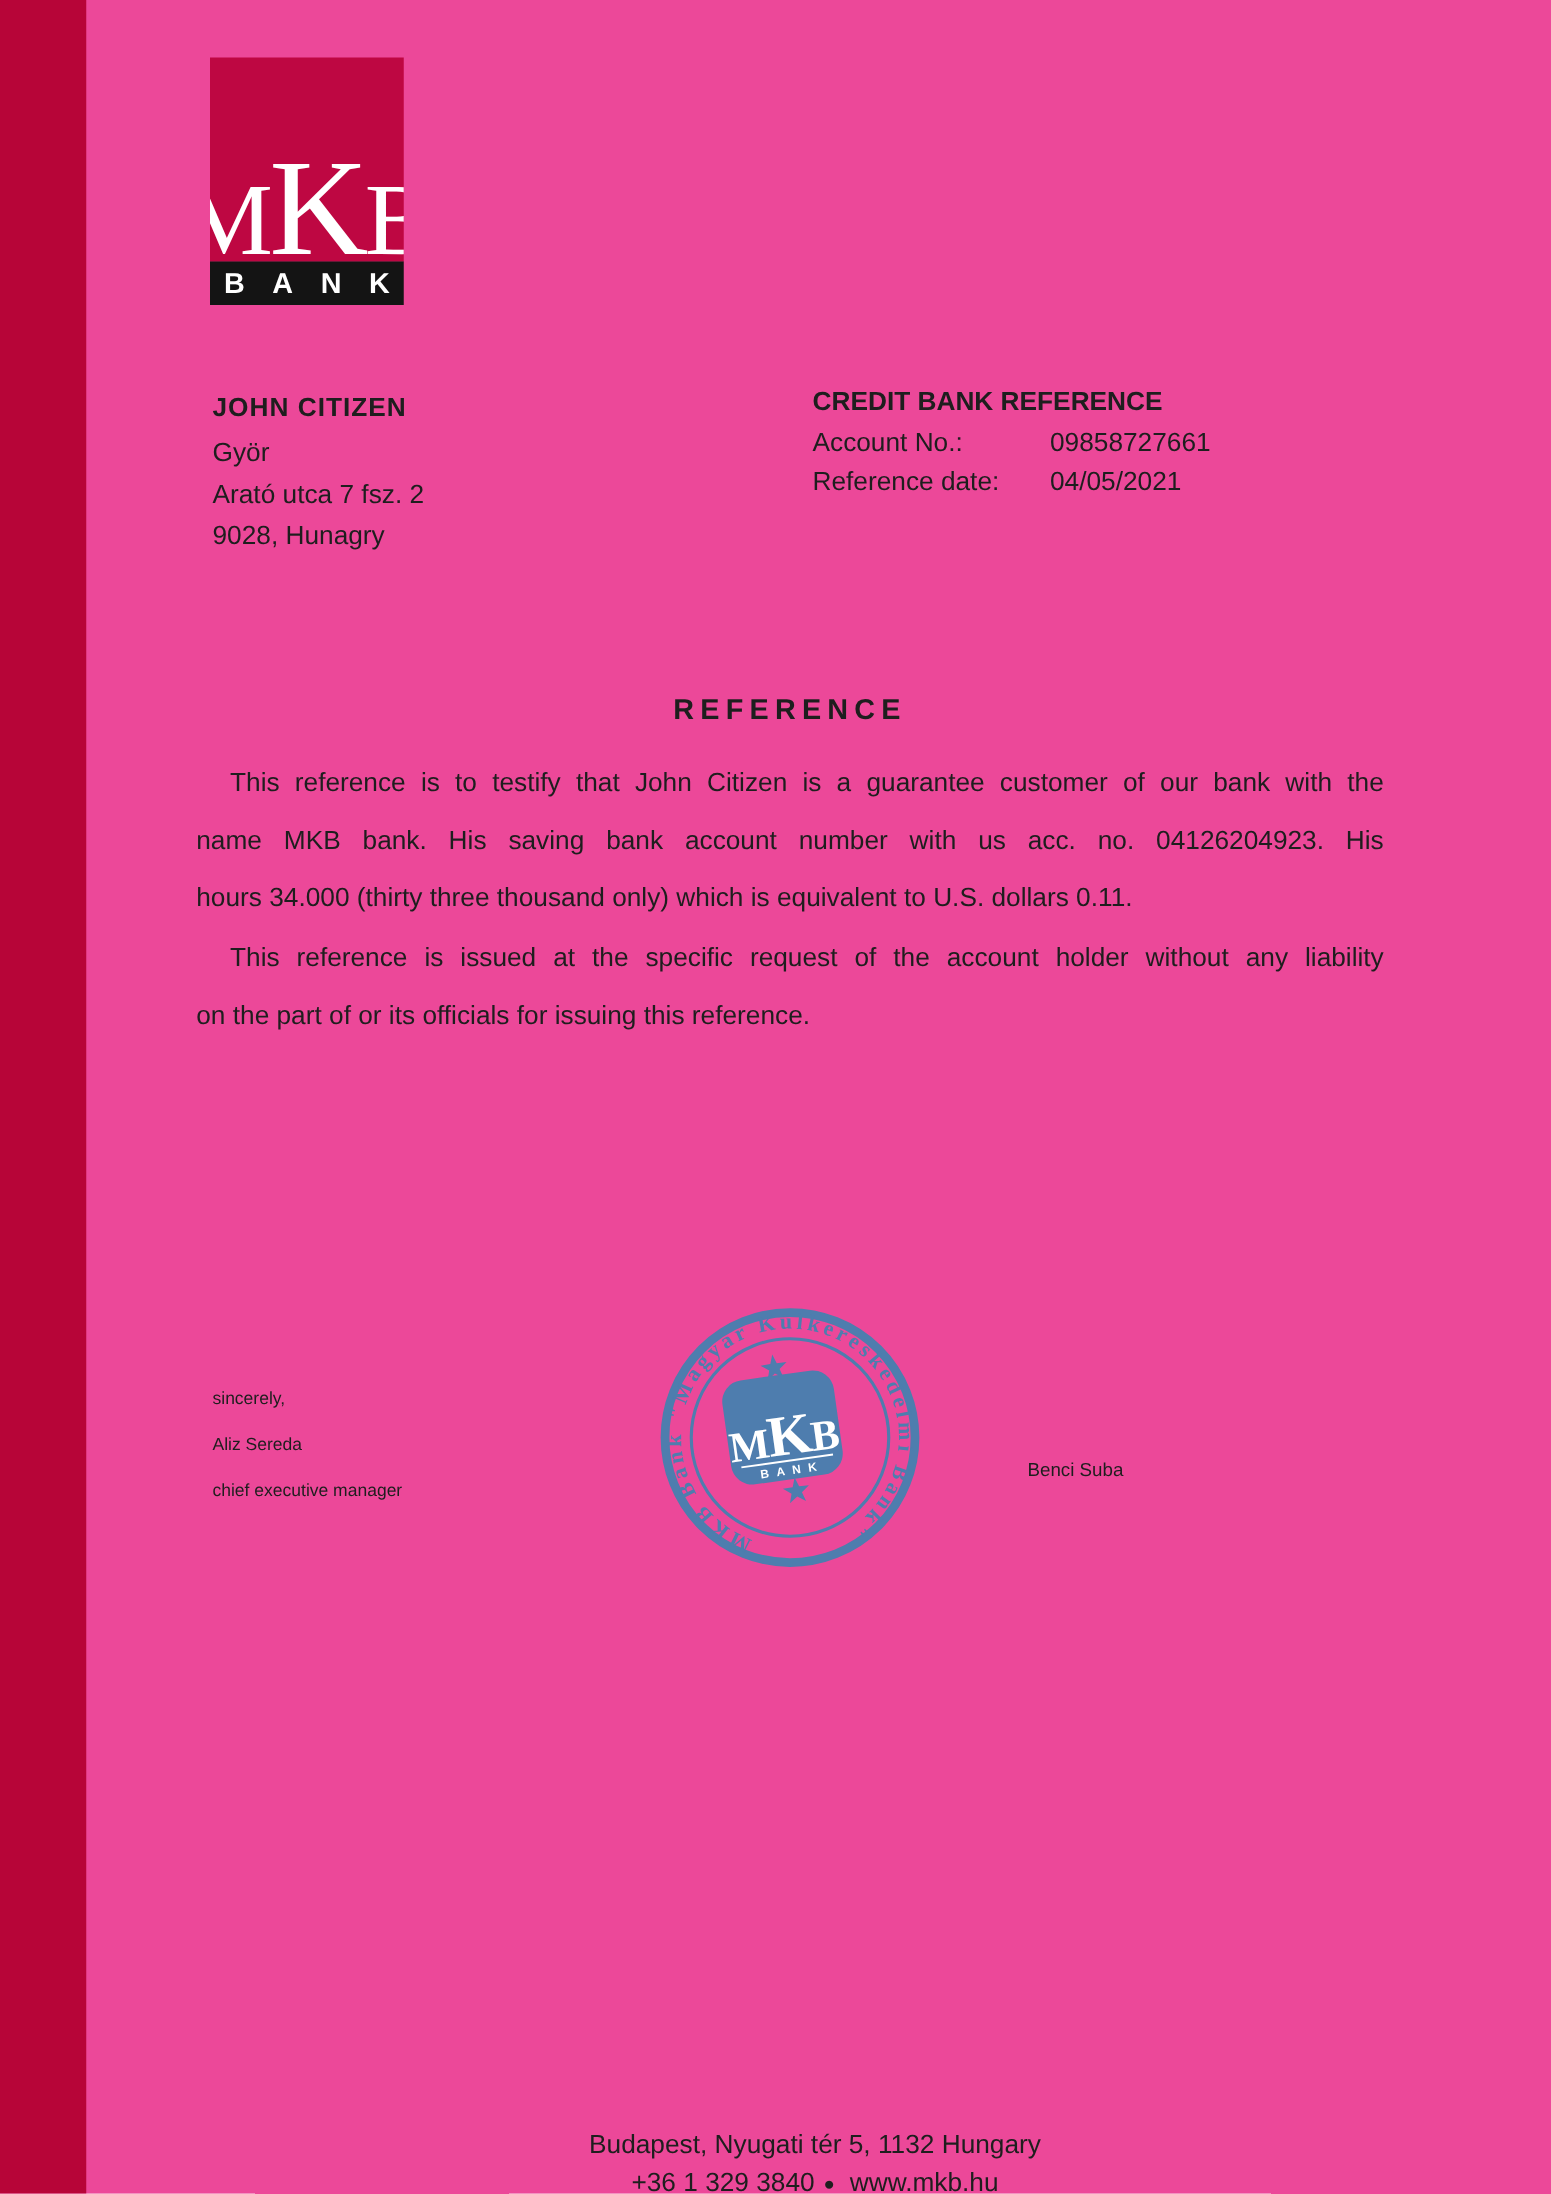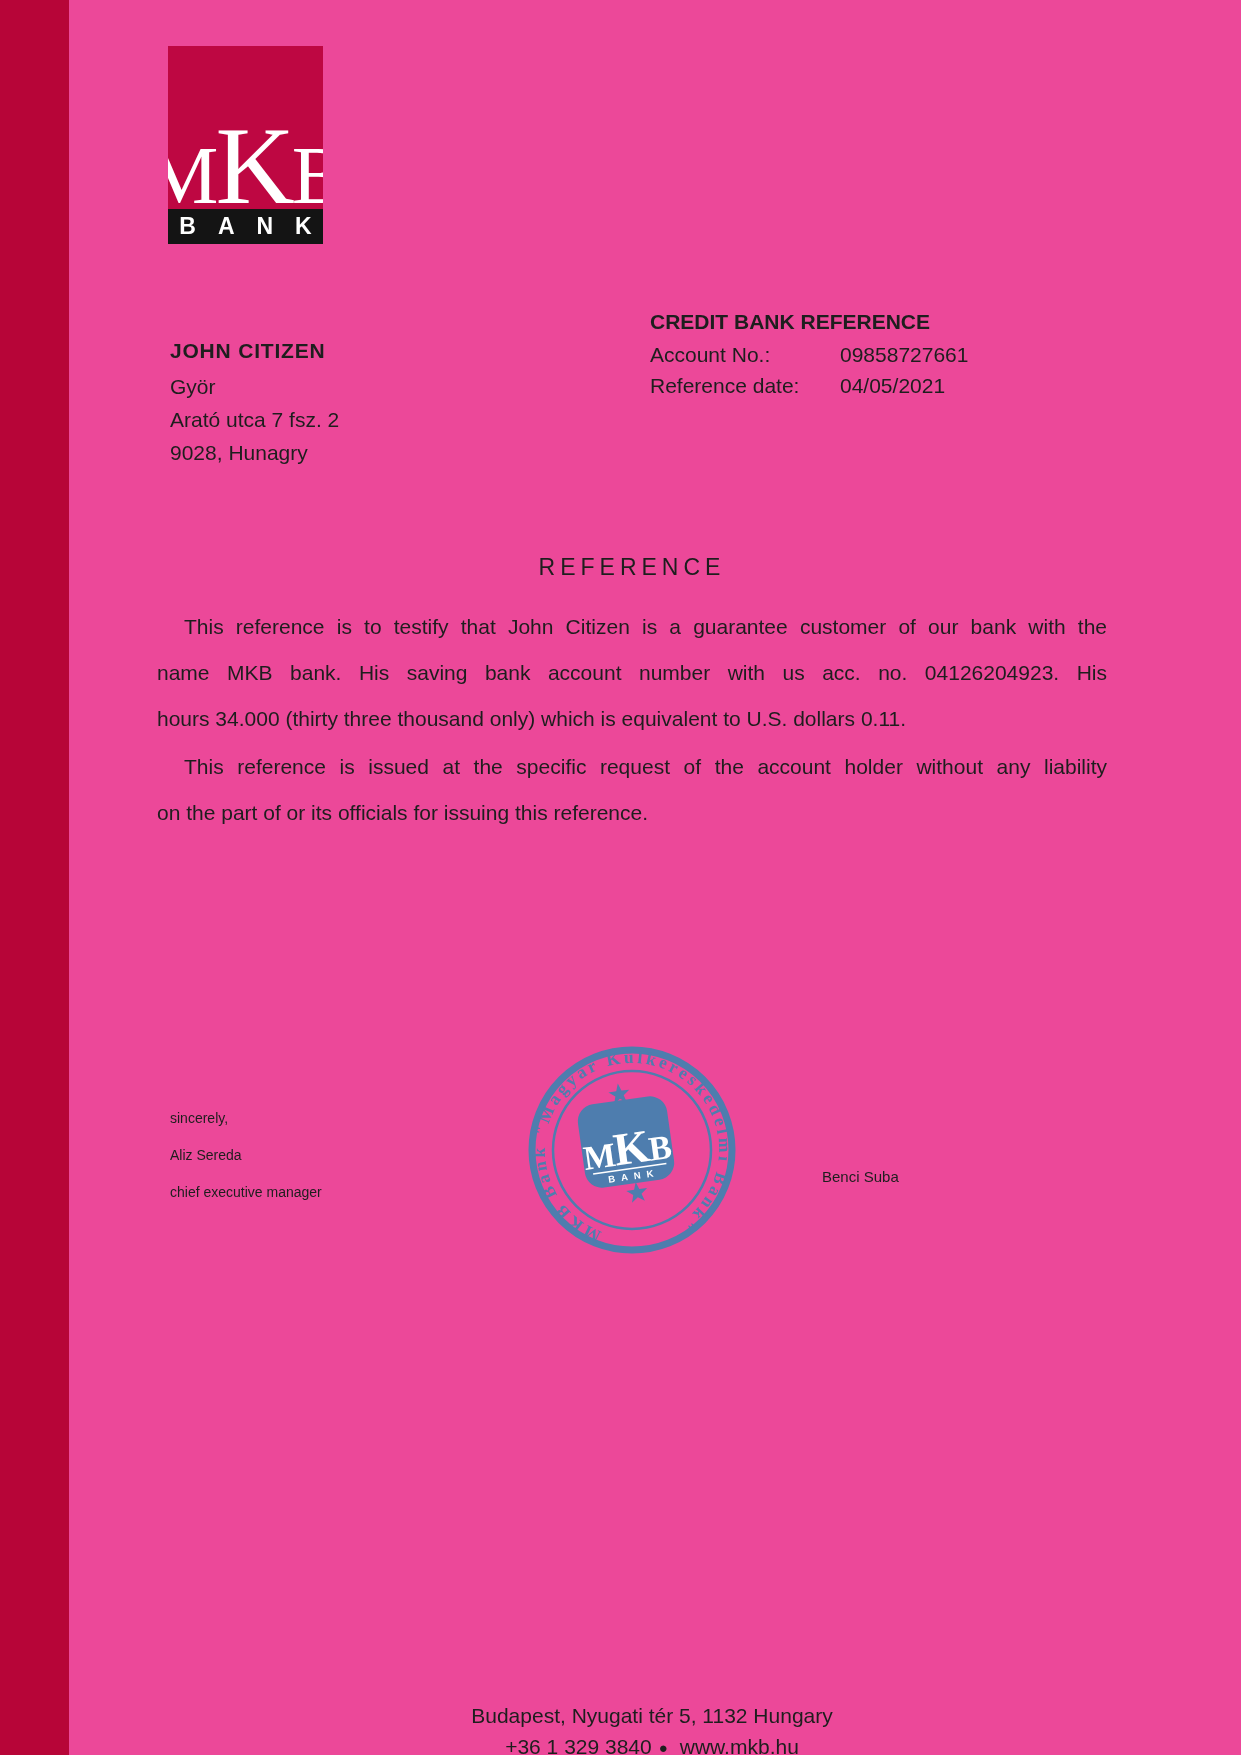--- a/index.html
+++ b/index.html
@@ -15,33 +15,33 @@
   .logo-red { position:relative; width:155px; height:163px; background:#BE0742; }
   .logo-red svg { position:absolute; left:0; top:0; }
   .logo-red text { font-family:"Liberation Serif", serif; fill:#ffffff; }
   .logo-black {
     width:155px; height:35px; background:#141414; color:#ffffff;
     display:flex; align-items:center; justify-content:center;
     font-weight:bold; font-size:23px; letter-spacing:22px; text-indent:22px;
   }
 
   
-  .recipient { position:absolute; left:170px; top:310px; font-size:21px; line-height:33px;margin-top:24px; }
+  .recipient { position:absolute; left:170px; top:310px; font-size:21px; line-height:33px; }
   .recipient .name { font-weight:bold; font-size:21px; letter-spacing:0.8px; margin-bottom:3px; }
 
   
   .credit { position:absolute; left:650px; top:306px; font-size:21px; line-height:31px; }
   .credit .title { font-weight:bold; margin-bottom:2px; }
   .credit .row { display:flex; }
   .credit .lbl { width:190px; }
 
   
   .heading {
     position:absolute; left:157px; top:554px; width:950px; text-align:center;
-    font-weight:normal; font-size:23px; letter-spacing:5px;
+    font-weight:bold; font-size:23px; letter-spacing:5px;
   }
 
   
   .bodytext { position:absolute; left:157px; top:604px; width:950px; font-size:21px; }
   .body-line { text-align:justify; text-align-last:justify; line-height:46px; }
   .body-line.first { text-indent:27px; }
   .body-line.last { text-align-last:left; }
   .para2 { margin-top:2px; }
 
   

